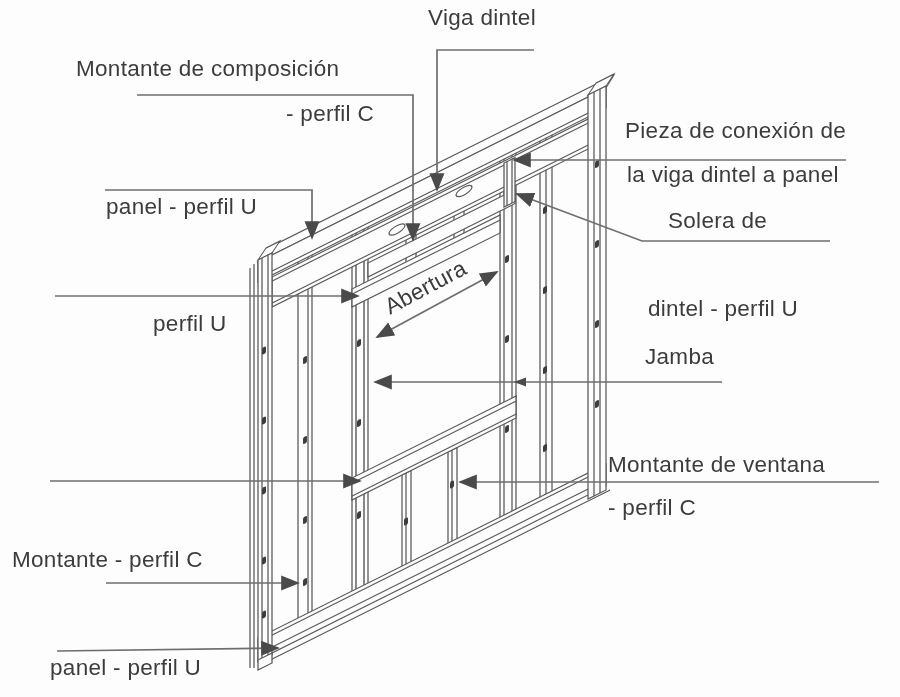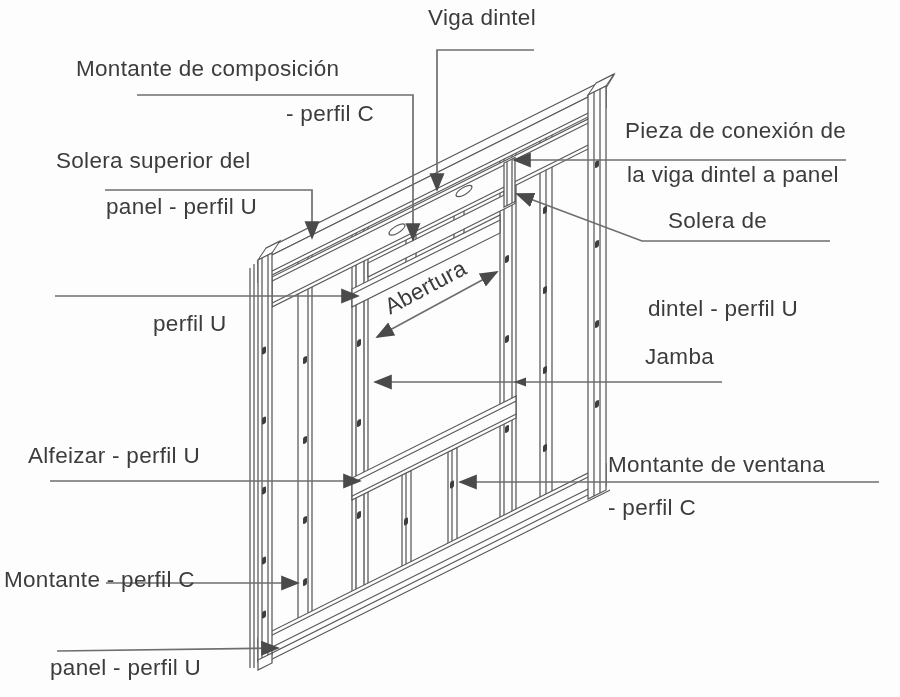--- a/index.html
+++ b/index.html
@@ -156,28 +156,26 @@
       <path d="M879,482 H460" marker-end="url(#ah)"></path>
       <path d="M377,337 L497,272" marker-start="url(#ah)" marker-end="url(#ah)"></path>
     </g>
   </svg>
 
   <div class="lbl" style="left:428px;top:6px;">Viga dintel</div>
 
   <div class="lbl" style="left:76px;top:57px;">Montante de composición</div>
   <div class="lbl" style="left:286px;top:102px;">- perfil C</div>
 
-  <div class="lbl" style="left:56px;top:149px;">Solera superior del</div>
   <div class="lbl" style="left:106px;top:195px;">panel - perfil U</div>
 
   <div class="lbl" style="left:153px;top:312px;">perfil U</div>
 
-  <div class="lbl" style="left:28px;top:444px;">Alfeizar - perfil U</div>
 
-  <div class="lbl" style="left:4px;top:548px;margin-top:20px;">Montante - perfil C</div>
+  <div class="lbl" style="left:12px;top:548px;">Montante - perfil C</div>
 
   <div class="lbl" style="left:50px;top:656px;">panel - perfil U</div>
 
   <div class="lbl" style="left:627px;top:163px;">la viga dintel a panel</div>
   <div class="lbl" style="left:625px;top:119px;">Pieza de conexión de</div>
 
   <div class="lbl" style="left:668px;top:209px;">Solera de</div>
   <div class="lbl" style="left:648px;top:250px;margin-top:47px;">dintel - perfil U</div>
 
   <div class="lbl" style="left:645px;top:345px;">Jamba</div>

